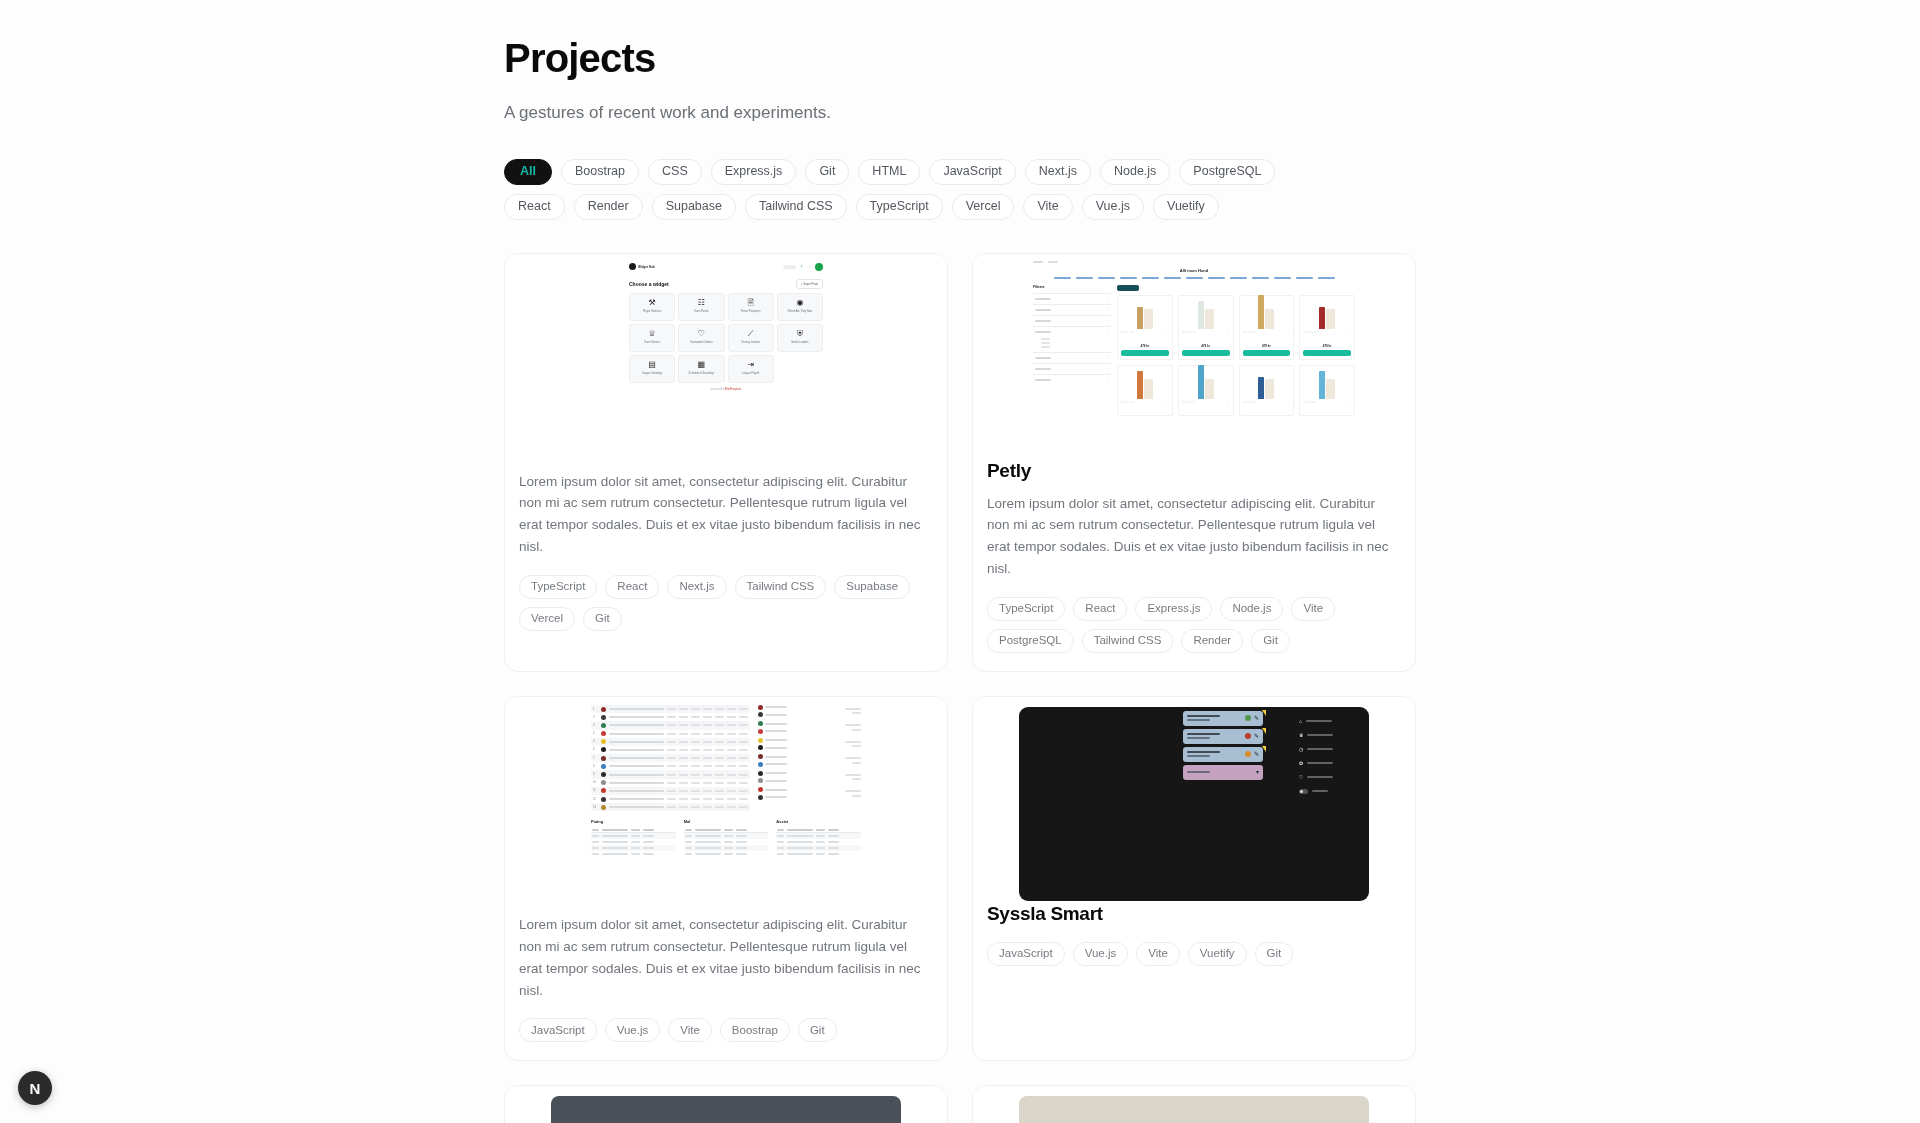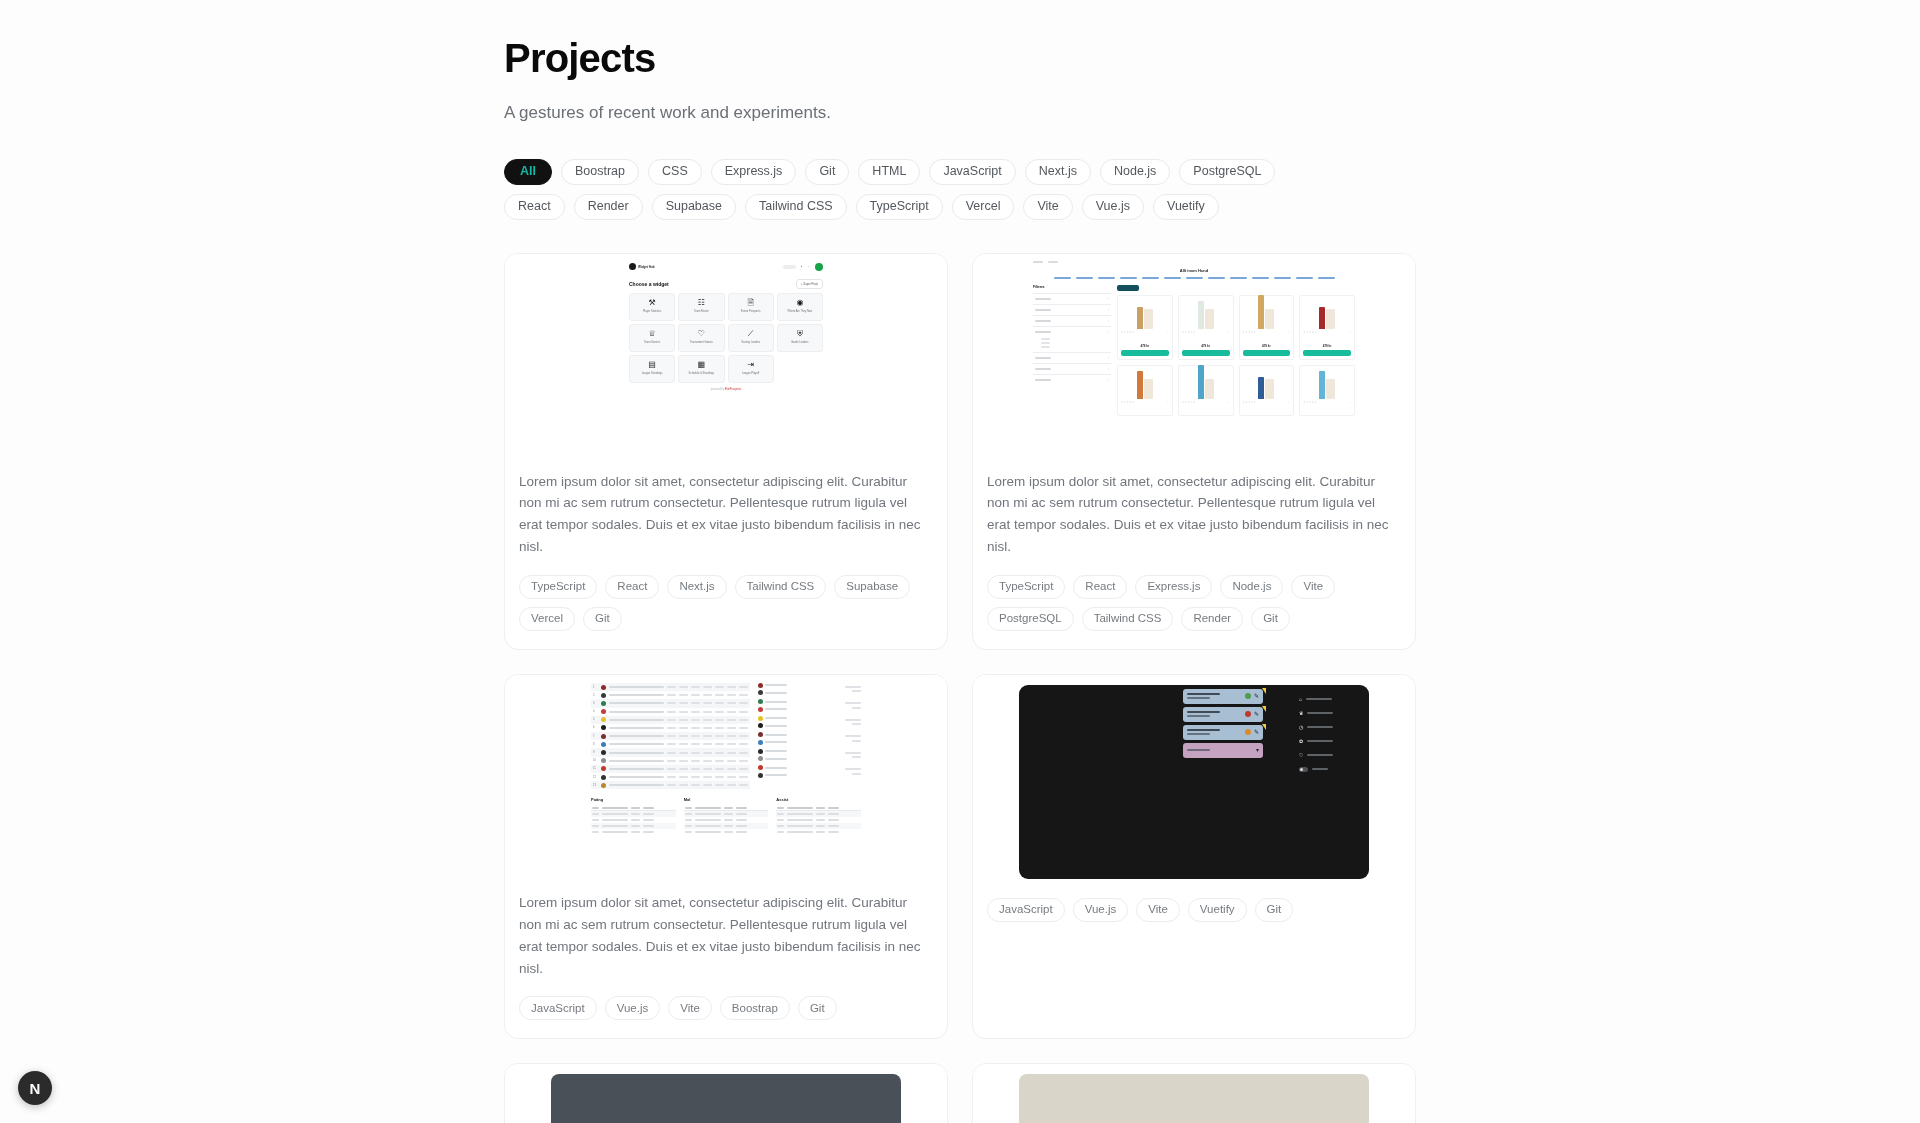--- a/index.html
+++ b/index.html
@@ -542,20 +542,21 @@
                         <i>♡</i>
                       </div>
                       <div class="mk-p-name"></div>
                     </div>
                   </div>
                 </div>
               </div>
             </div>
           </div>
           <div class="card-body">
+            <div class="card-title">Petly</div>
             <div class="card-desc">Lorem ipsum dolor sit amet, consectetur adipiscing elit. Curabitur non mi ac sem rutrum consectetur. Pellentesque rutrum ligula vel erat tempor sodales. Duis et ex vitae justo bibendum facilisis in nec nisl.</div>
             <div class="card-tags">
               <span class="tag">TypeScript</span>
               <span class="tag">React</span>
               <span class="tag">Express.js</span>
               <span class="tag">Node.js</span>
               <span class="tag">Vite</span>
               <span class="tag">PostgreSQL</span>
               <span class="tag">Tailwind CSS</span>
               <span class="tag">Render</span>
@@ -998,20 +999,21 @@
                   <span class="mk-s-mtxt"></span>
                 </div>
                 <div class="mk-s-mi">
                   <span class="mk-s-toggle"></span>
                   <span class="mk-s-mtxt" style="width:16px"></span>
                 </div>
               </div>
             </div>
           </div>
           <div class="card-body">
+            <div class="card-title">Syssla Smart</div>
             <div class="card-tags">
               <span class="tag">JavaScript</span>
               <span class="tag">Vue.js</span>
               <span class="tag">Vite</span>
               <span class="tag">Vuetify</span>
               <span class="tag">Git</span>
             </div>
           </div>
         </div>
         <div class="card">

